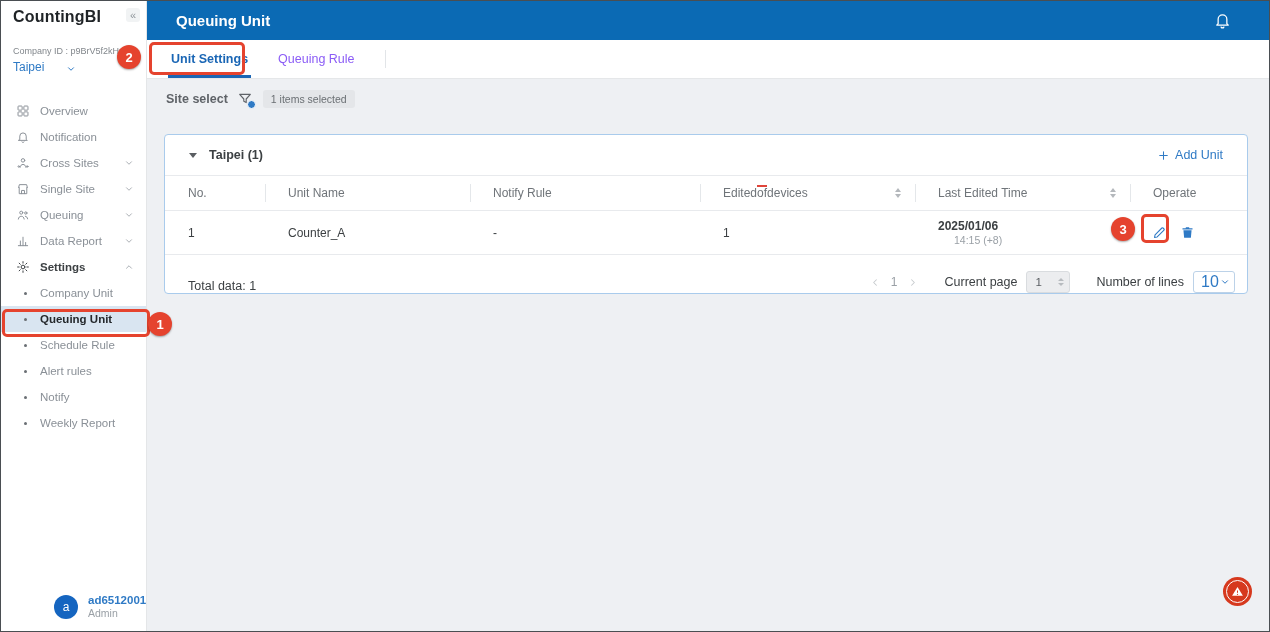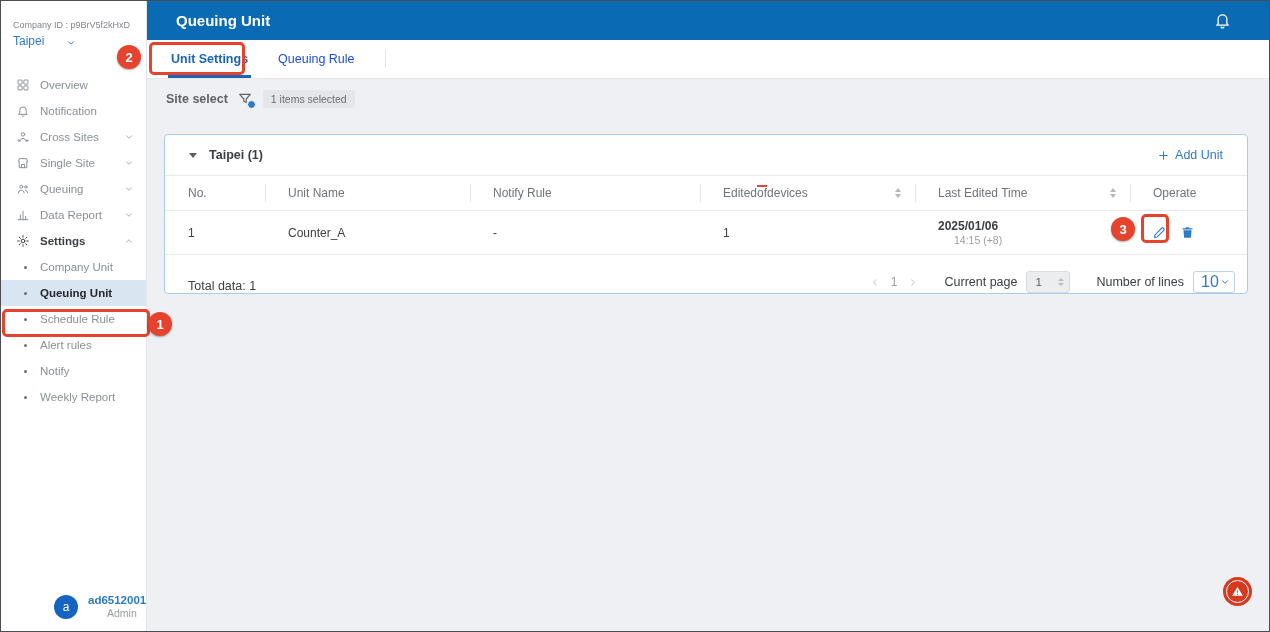--- a/index.html
+++ b/index.html
@@ -22,29 +22,29 @@
   .nav-item .nicon{width:14px;height:14px;flex:none;display:flex;}
   .nav-item .nicon svg{width:14px;height:14px;}
   .nav-item .chev{margin-left:auto;color:#9aa0a6;display:flex;}
   .nav-item.active{color:#3c4043;font-weight:bold;}
   .sub-item{height:26px;display:flex;align-items:center;padding-left:24px;gap:13px;color:#8a9097;font-size:11.5px;cursor:pointer;}
   .sub-bullet{width:3px;height:3px;border-radius:50%;background:#6a6f74;flex:none;}
   .sub-item.selected{background:#d9e5f1;color:#24282c;font-weight:bold;}
   .user-row{position:absolute;bottom:12px;left:0;width:146px;display:flex;align-items:center;gap:10px;padding-left:54px;box-sizing:border-box;cursor:pointer;}
   .avatar{width:24px;height:24px;border-radius:50%;background:#1565c0;color:#fff;font-size:12px;display:flex;align-items:center;justify-content:center;flex:none;}
   .user-name{font-size:11.5px;font-weight:bold;color:#2f7ac5;line-height:14px;}
-  .user-role{font-size:10.5px;color:#9aa0a6;line-height:13px;margin-left:19px;}
+  .user-role{font-size:10.5px;color:#9aa0a6;line-height:13px;}
 
   
   .main{flex:1;display:flex;flex-direction:column;min-width:0;}
   .topbar{height:40px;flex:none;background:#0b6ab4;display:flex;align-items:center;color:#fff;}
   .topbar-title{font-size:15px;font-weight:bold;margin-left:29px;}
   .bell-btn{margin-left:auto;margin-right:38px;display:flex;cursor:pointer;}
   .tabsbar{height:38px;flex:none;background:#fff;border-bottom:1px solid #e5e7e9;display:flex;align-items:stretch;padding-left:16px;}
-  .tab{display:flex;align-items:center;padding:0 8px;margin-right:14px;font-size:12.5px;color:#1d4ed8;position:relative;cursor:pointer;}
+  .tab{display:flex;align-items:center;padding:0 8px;margin-right:14px;font-size:12.5px;color:#8b5cf6;position:relative;cursor:pointer;}
   .tab.active{color:#1a66b5;font-weight:bold;}
   .tab.active::after{content:'';position:absolute;left:5px;right:5px;bottom:0;height:3px;background:#1a66b5;}
   .tab-divider{width:1px;background:#e2e5e8;height:18px;align-self:center;margin-left:8px;}
   .content{flex:1;background:#eef0f3;padding-top:10px;min-width:0;}
   .filter-row{display:flex;align-items:center;gap:9px;margin-left:19px;height:20px;}
   .filter-label{font-size:12.5px;font-weight:bold;color:#5f6368;}
   .funnel-wrap{position:relative;width:17px;height:17px;color:#5f6368;cursor:pointer;display:flex;}
   .funnel-wrap svg{width:16px;height:16px;}
   .funnel-dot{position:absolute;right:-2px;bottom:-1px;width:7px;height:7px;border-radius:50%;background:#2f7ac5;border:1px solid #fff;}
   .sel-pill{background:#e4e6e9;border-radius:3px;padding:3px 8px;font-size:10.5px;color:#6a6f73;}
@@ -102,20 +102,24 @@
   #anno-badge-2{left:117px;top:45px;}
   #anno-box-3{left:1141px;top:214px;width:28px;height:29px;}
   #anno-badge-3{left:1111px;top:217px;}
 </style>
 </head>
 <body>
 
 <div class="app">
 
   <aside class="sidebar">
+    <div class="brand-row">
+      <span class="brand">CountingBI</span>
+      <span class="collapse-btn">«</span>
+    </div>
     <div class="company-id">Company ID : p9BrV5f2kHxD</div>
     <div class="site-row">
       <span>Taipei</span>
       <span style="display:flex;">
         <svg class="chev-svg" viewBox="0 0 24 24">
             <polyline points="6,9 12,15 18,9" fill="none" stroke="#2f7ac5" stroke-width="2.4" stroke-linecap="round" stroke-linejoin="round"></polyline>
           </svg>
       </span>
     </div>
 

